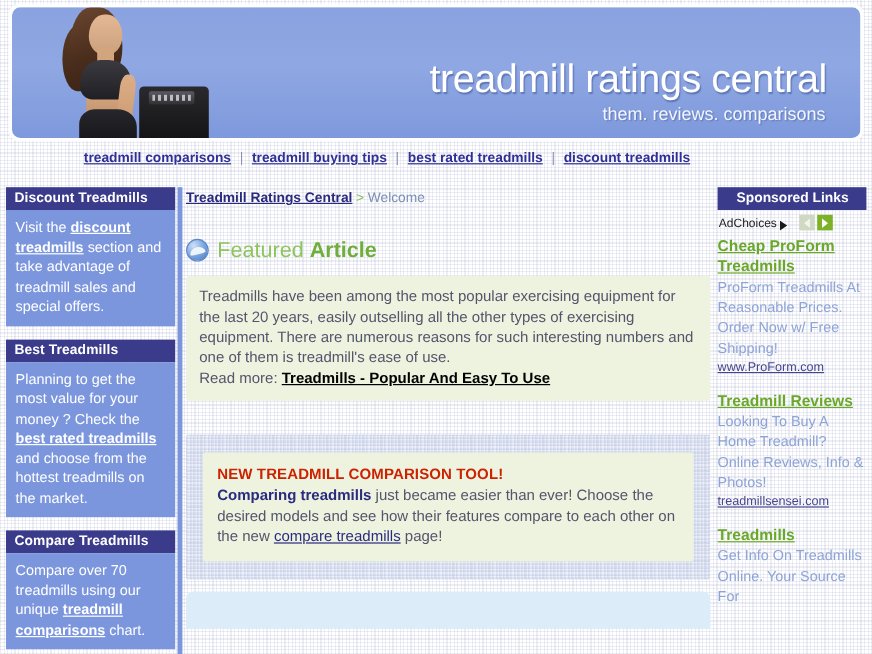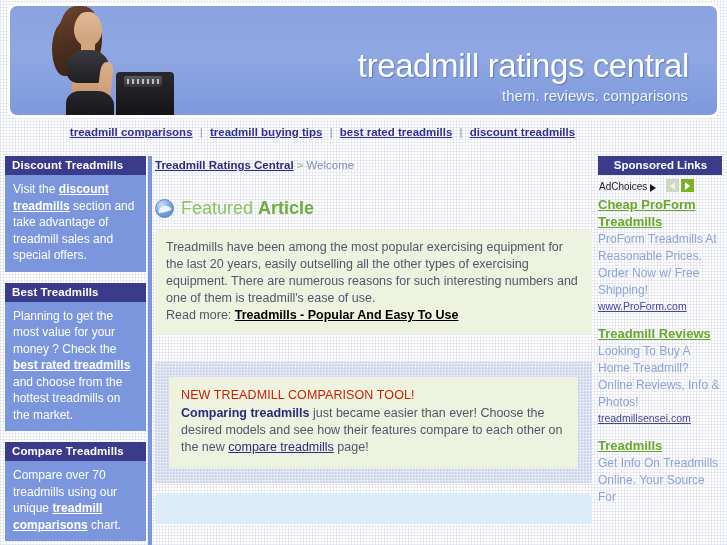--- a/index.html
+++ b/index.html
@@ -281,21 +281,21 @@
   .promo-box {
     background: #eef3e0;
     padding: 10px 12px 12px 12px;
     font-size: 12.5px;
     line-height: 17px;
     color: #53556b;
     border-radius: 2px;
   }
   .promo-title {
     color: #cc2200;
-    font-weight: normal;
+    font-weight: bold;
     font-size: 12.5px;
     letter-spacing: 0.1px;
     margin-bottom: 1px;
   }
   .promo-box b { color: #2b2b7e; }
   .promo-box a { color: #2b2b7e; text-decoration: underline; }
 
   .tip-box {
     margin-top: 10px;
     background: #ddecf9;

